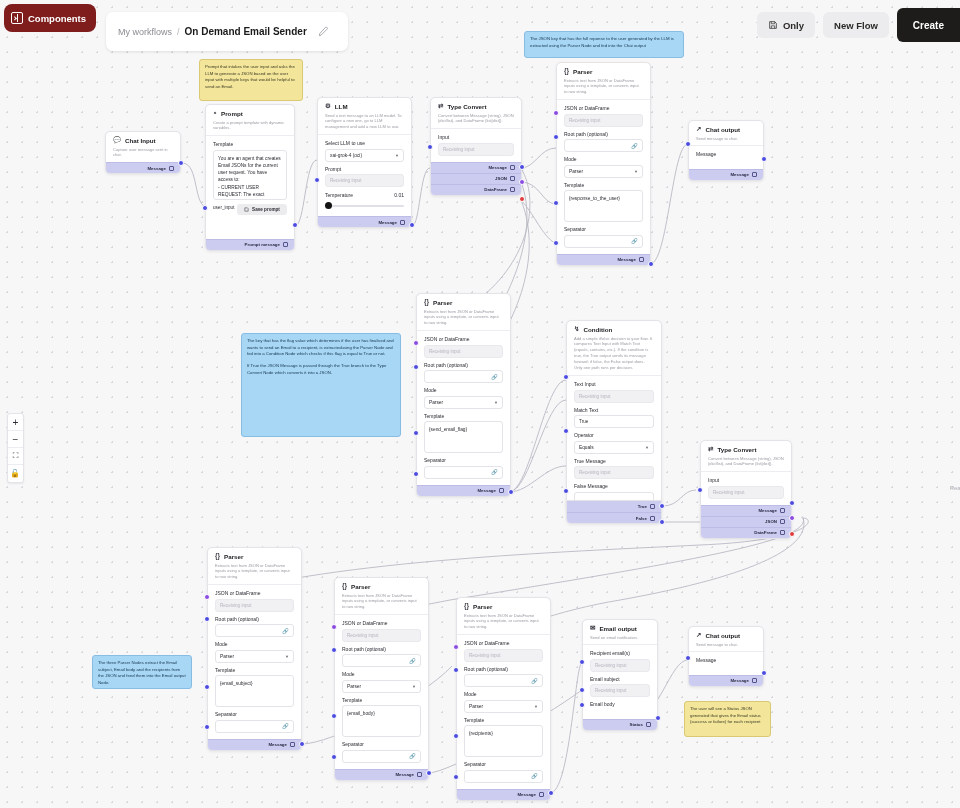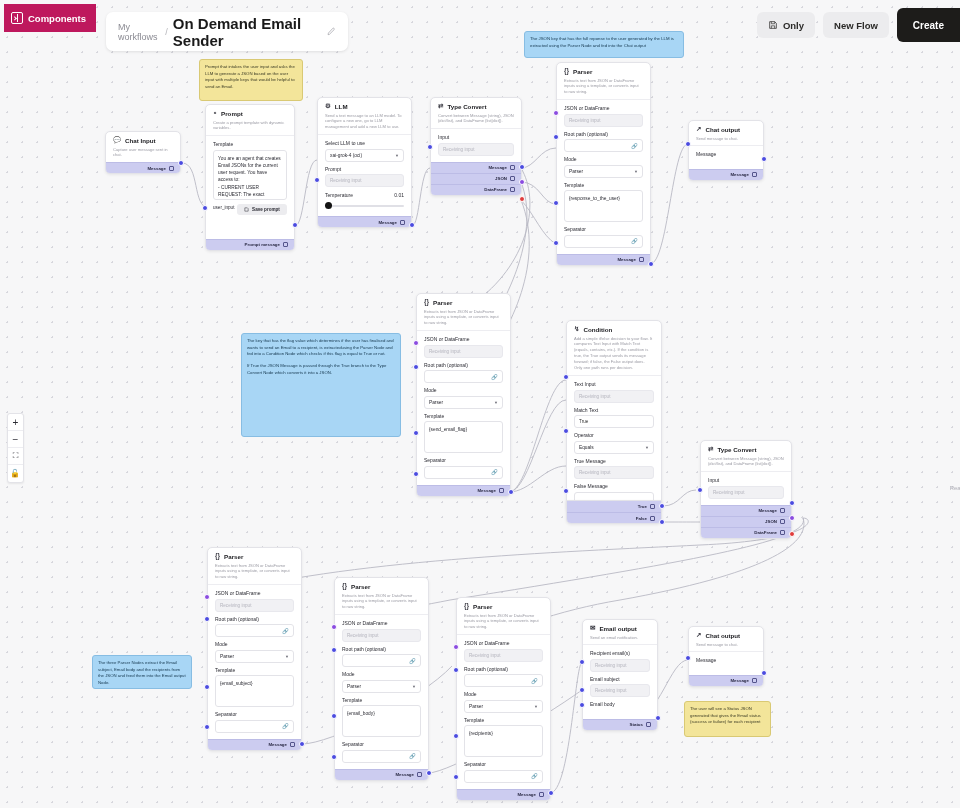--- a/index.html
+++ b/index.html
@@ -18,37 +18,37 @@
     background-image: radial-gradient(#d7d7dd 1px, transparent 1px);
     background-size: 15px 15px;
     background-position: 0 0;
   }
   #edges { position:absolute; left:0; top:0; width:960px; height:808px; pointer-events:none; }
 
   
   .topbar { position:absolute; left:0; top:0; width:960px; height:44px; }
   .components-btn {
     position:absolute; left:4px; top:4px; width:92px; height:28px;
-    background:#be185d; color:#fff; border-radius:0;
+    background:#7f1d1d; color:#fff; border-radius:8px;
     display:flex; align-items:center; gap:5px; padding-left:7px;
     font-size:9.5px; font-weight:700;
   }
   .comp-ico { width:12px; height:12px; border:1.3px solid #fff; border-radius:2px; position:relative; flex:none;}
   .comp-ico:after{ content:""; position:absolute; left:4.5px; top:1px; bottom:1px; width:1.3px; background:#fff;}
   .comp-ico:before{ content:""; position:absolute; left:1.2px; top:4.2px; width:2.4px; height:2.4px;
      border-top:1.2px solid #fff; border-right:1.2px solid #fff; transform:rotate(45deg);}
 
   .crumb-card {
     position:absolute; left:106px; top:4px; width:242px; height:39px;
     background:#fff; border-radius:7px; box-shadow:0 1px 3px rgba(0,0,0,.10);
     display:flex; align-items:center; padding:0 12px; gap:5px;margin-top:8px;
   }
   .crumb-muted { font-size:9px; color:#8b8b93; }
   .crumb-sep { font-size:9px; color:#b5b5bb; }
-  .crumb-title { font-size:15px; font-weight:700; color:#1a1a1a; }
+  .crumb-title { font-size:10px; font-weight:700; color:#1a1a1a; }
   .pencil { margin-left:6px; width:11px; height:11px; color:#8b8b93; }
 
   .tb-right { position:absolute; right:0; top:8px; display:flex; align-items:center; gap:8px; }
   .ghost-btn {
     height:26px; background:#ececee; border-radius:6px; color:#2b2a28;
     display:flex; align-items:center; gap:5px; padding:0 11px;
     font-size:9.5px; font-weight:600;
   }
   .dark-group { display:flex; gap:2px; }
   .dark-btn {

